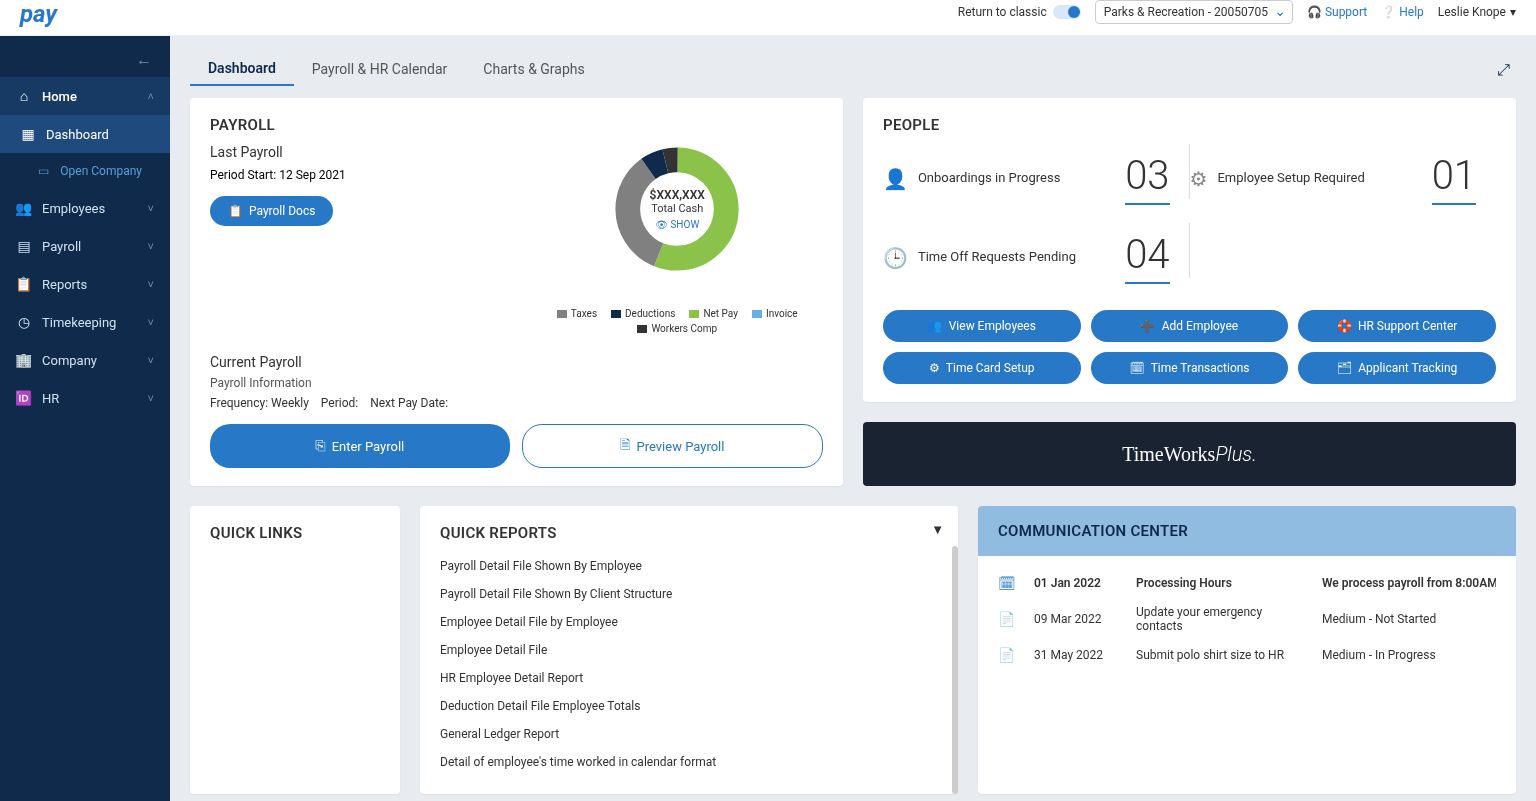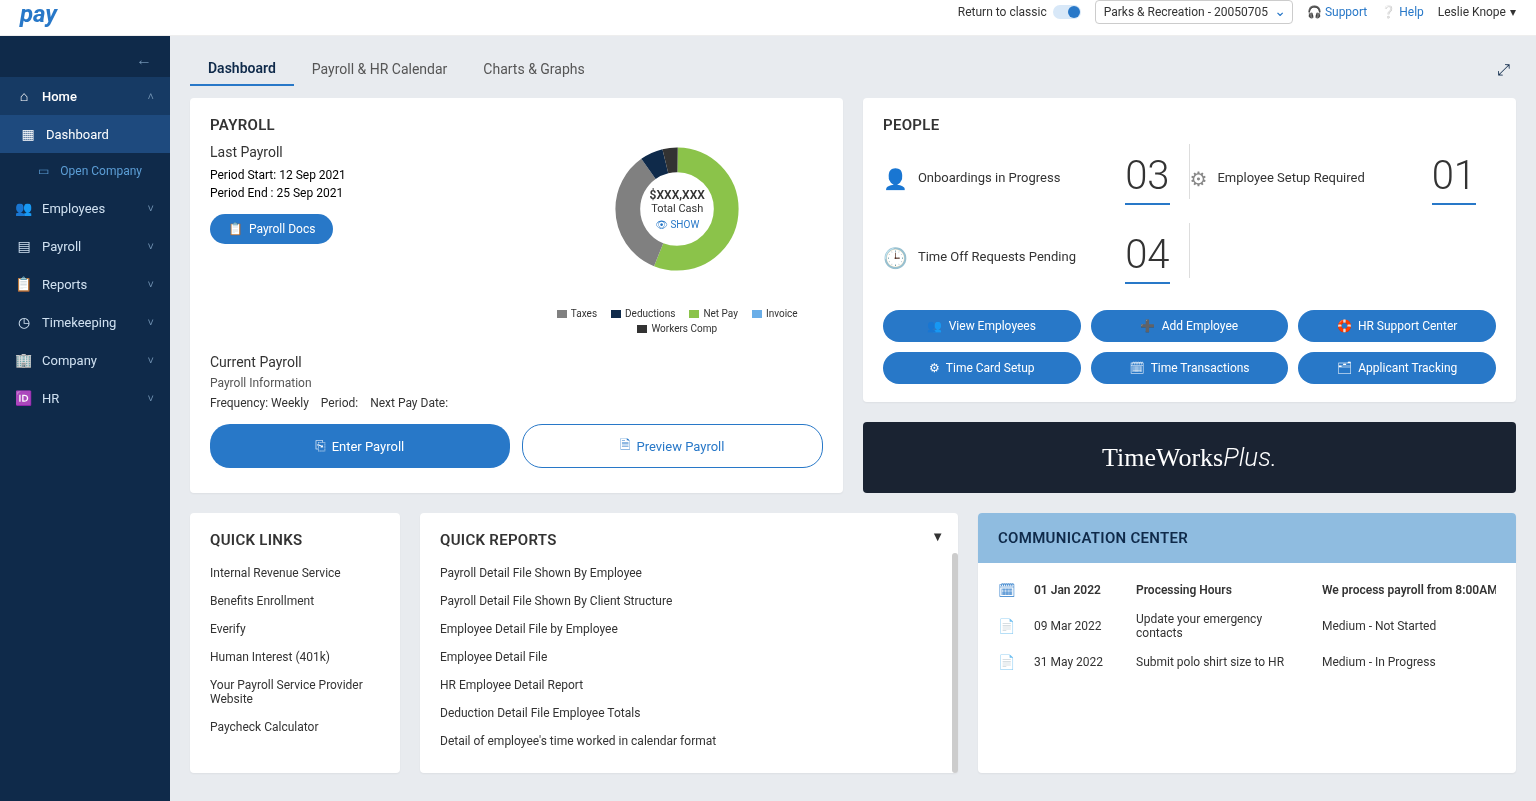--- a/index.html
+++ b/index.html
@@ -67,21 +67,21 @@
 .stat { display: flex; align-items: center; padding: 8px 0 18px; position: relative; }
 .stat.divider-right::after { content: ''; position: absolute; right: 0; top: 0; height: 70%; width: 1px; background: #ddd; }
 .stat-icon { color: #888; font-size: 20px; margin-right: 10px; }
 .stat-label { font-size: 13px; color: #333; line-height: 1.3; flex: 1; }
 .stat-num { font-size: 40px; font-weight: 300; color: #333; padding-right: 20px; text-align: right; }
 .stat-underline { border-bottom: 2px solid #2878c8; padding-bottom: 4px; display: inline-block; }
 
 .people-btns { display: grid; grid-template-columns: repeat(3, 1fr); gap: 10px; margin-top: 8px; }
 .people-btn { background: #2878c8; color: #fff; border: none; border-radius: 18px; padding: 9px 8px; font-size: 12px; cursor: pointer; display: flex; align-items: center; justify-content: center; gap: 6px; }
 
-.timeworks { background: #1a2332; color: #fff; border-radius: 4px; padding: 20px; text-align: center; margin-top: 20px; font-size: 26px; font-family: Georgia, serif; }
+.timeworks { background: #1a2332; color: #fff; border-radius: 4px; padding: 20px; text-align: center; margin-top: 20px; font-size: 20px; font-family: Georgia, serif; }
 .timeworks .plus { font-style: italic; font-weight: 300; }
 
 
 .lower-grid { display: grid; grid-template-columns: 210px 1fr 1fr; gap: 20px; margin-top: 20px; }
 .link-list { list-style: none; }
 .link-list li { padding: 7px 0; font-size: 12px; color: #333; cursor: pointer; }
 
 .qr-card { position: relative; }
 .filter-icon { position: absolute; right: 14px; top: 16px; color: #333; cursor: pointer; font-size: 13px; }
 
@@ -170,23 +170,20 @@
 
     <div class="grid">
 
       <div class="card">
         <div class="card-title">PAYROLL</div>
         <div class="payroll-row">
           <div class="payroll-left">
             <div class="payroll-sub">Last Payroll</div>
             <div class="payroll-meta">
               <span>Period Start:</span> <span>12 Sep 2021</span>
-            </div>
-            <div class="payroll-meta">
-              <span>Period End :</span> <span>25 Sep 2021</span>
             </div>
             <button class="pill-btn">
               <span>📋</span>
               <span>Payroll Docs</span>
             </button>
           </div>
           <div class="donut-wrap">
             <div class="donut">
               <svg viewBox="0 0 42 42">
                 <circle cx="21" cy="21" r="15.9" fill="#fff"></circle>
@@ -279,40 +276,33 @@
         </div>
         <div class="timeworks">
           TimeWorks<span class="plus">Plus.</span>
         </div>
       </div>
     </div>
 
     <div class="lower-grid">
       <div class="card">
         <div class="card-title">QUICK LINKS</div>
-        <ul class="link-list" id="ql-list">
-            <li>Internal Revenue Service</li>
-            <li>Benefits Enrollment</li>
-            <li>Everify</li>
-            <li>Human Interest (401k)</li>
-            <li>Your Payroll Service Provider Website</li>
-            <li>Paycheck Calculator</li>
-          </ul>
       </div>
 
       <div class="card qr-card" style="position:relative">
         <div class="card-title">QUICK REPORTS</div>
         <span class="filter-icon">▼</span>
         <ul class="link-list" id="qr-list">
             <li>Payroll Detail File Shown By Employee</li>
             <li>Payroll Detail File Shown By Client Structure</li>
             <li>Employee Detail File by Employee</li>
             <li>Employee Detail File</li>
             <li>HR Employee Detail Report</li>
             <li>Deduction Detail File Employee Totals</li>
+            <li>General Ledger Report</li>
             <li>Detail of employee's time worked in calendar format</li>
           </ul>
         <div class="scroll-track"></div>
       </div>
 
       <div class="comm-card">
         <div class="comm-header">COMMUNICATION CENTER</div>
         <div class="comm-body" id="comm-body">
             <div class="comm-row">
     <span class="ic">🗓</span>

